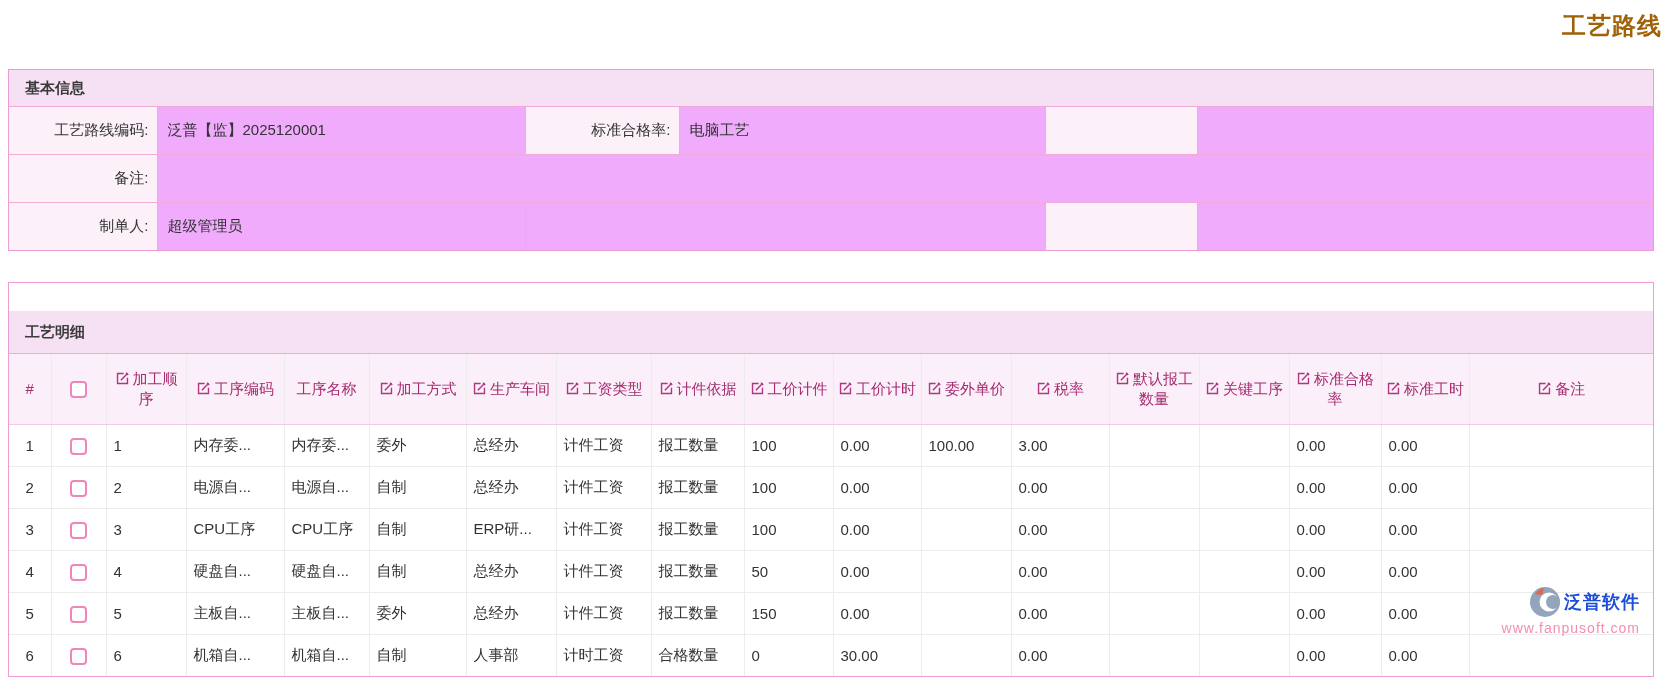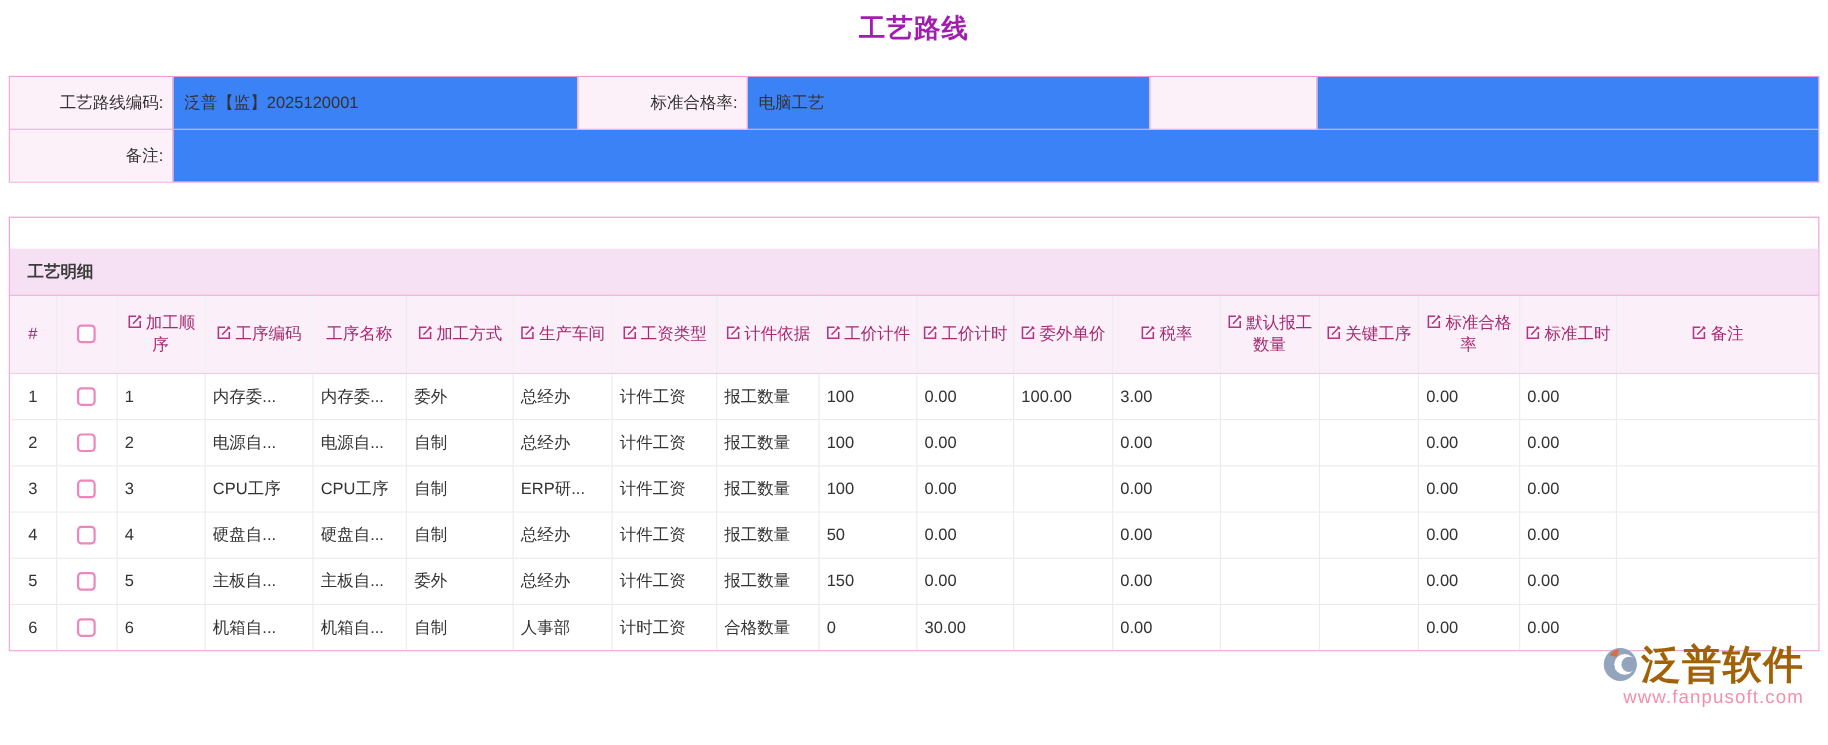--- a/index.html
+++ b/index.html
@@ -1,37 +1,37 @@
 <!DOCTYPE html>
 <html><head>
 <meta charset="utf-8">
 <style>
   html,body{margin:0;padding:0;}
   body{
     width:1662px;height:677px;position:relative;overflow:hidden;
     background:#fff;font-family:"Liberation Sans","DejaVu Sans",sans-serif;color:#333;
   }
   .page-title{
-    text-align:center;font-size:24px;font-weight:bold;color:#a21caf;
+    text-align:right;font-size:24px;font-weight:bold;color:#a16207;
     margin:10px 0 27px 0;letter-spacing:1px;font-family:Liberation Serif, serif;
   }
   .panel{margin:0 8px;border:1px solid #ee9cd4;background:#fff;}
   .panel-header{
     background:#f6e0f3;display:flex;align-items:center;
     padding:0 16px;font-size:15px;font-weight:bold;color:#3b3b3b;
     border-bottom:1px solid #eeaad8;
   }
   #basic-header{height:36px;}
   #detail-header{height:42px;gap:10px;margin-top:28px;}
 
   
   .form-table{width:100%;border-collapse:collapse;table-layout:fixed;}
   .form-table td{border:1px solid #f2abd6;height:47px;font-size:15px;color:#333;}
   .form-table td.lbl{background:#fdf1f9;text-align:right;padding:0 8px 0 4px;margin-top:33px;}
-  .form-table td.val{background:#3b82f6;text-align:left;padding:0 10px;}
+  .form-table td.val{background:#f0abfc;text-align:left;padding:0 10px;}
   .form-table tr:first-child td{border-top:none;}
   .form-table td:first-child{border-left:none;}
   .form-table td:last-child{border-right:none;}
   .form-table tr:last-child td{border-bottom:none;}
 
   
   .sec-title{font-weight:bold;font-size:15px;color:#3b3b3b;margin-right:2px;}
   .tbtn{
     height:25px;padding:0 13px;border-radius:13px;background:transparent;
     font-size:13px;font-family:inherit;cursor:pointer;
@@ -57,29 +57,30 @@
   .grid td.ccb,.grid th.ccb{text-align:center;padding:0;}
   .cb{
     display:inline-block;width:17px;height:17px;border:2px solid #ee86bb;
     border-radius:4px;background:#fff;vertical-align:middle;box-sizing:border-box;
   }
   .ei{vertical-align:-2px;margin-right:3px;}
 
   
   .watermark{position:absolute;right:22px;top:586px;text-align:right;pointer-events:none;}
   .brand{display:flex;align-items:center;justify-content:flex-end;gap:3px;}
-  .brand-text{font-size:36px;font-weight:bold;color:#a16207;letter-spacing:1px;line-height:1;}
-  .wm-url{font-size:17px;color:#f48fab;letter-spacing:1px;margin-top:2px;}
+  .brand-text{font-size:18px;font-weight:bold;color:#1d4ed8;letter-spacing:1px;line-height:1;}
+  .wm-url{font-size:14px;color:#f48fab;letter-spacing:1px;margin-top:2px;}
 </style>
 </head>
 <body>
 
 <h1 class="page-title">工艺路线</h1>
 
 <section class="panel">
+  <div class="panel-header" id="basic-header">基本信息</div>
   <table class="form-table">
     <colgroup>
       <col style="width:148px">
         <col style="width:368px">
         <col style="width:154px">
       <col style="width:366px">
         <col style="width:152px">
         <col>
     </colgroup>
     <tbody>
@@ -87,20 +88,27 @@
       <td class="lbl">工艺路线编码:</td>
       <td class="val">泛普【监】2025120001</td>
       <td class="lbl">标准合格率:</td>
       <td class="val">电脑工艺</td>
       <td class="lbl"></td>
       <td class="val"></td>
     </tr>
     <tr>
       <td class="lbl">备注:</td>
       <td class="val" colspan="5"></td>
+    </tr>
+    <tr>
+      <td class="lbl">制单人:</td>
+      <td class="val">超级管理员</td>
+      <td class="val" colspan="2"></td>
+      <td class="lbl"></td>
+      <td class="val"></td>
     </tr>
   </tbody>
     </table>
 </section>
 
 <section class="panel" style="margin-top:31px">
   <div class="panel-header" id="detail-header">
     <span class="sec-title">工艺明细</span>
   </div>
   <table class="grid" id="grid">

